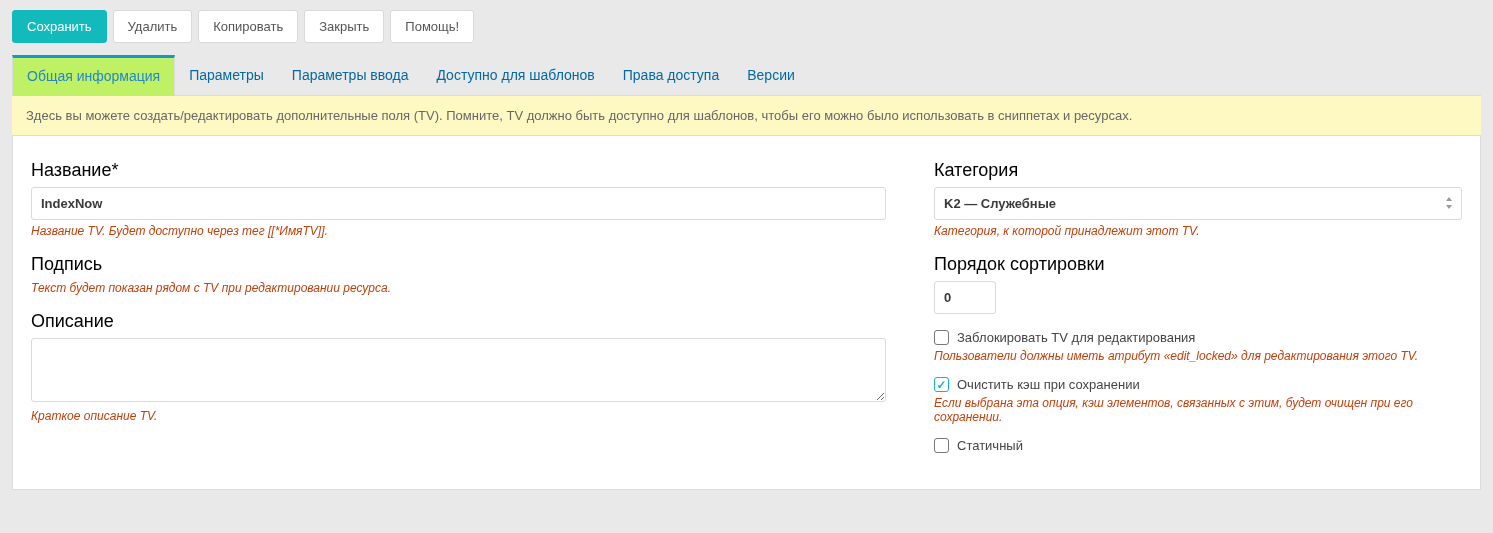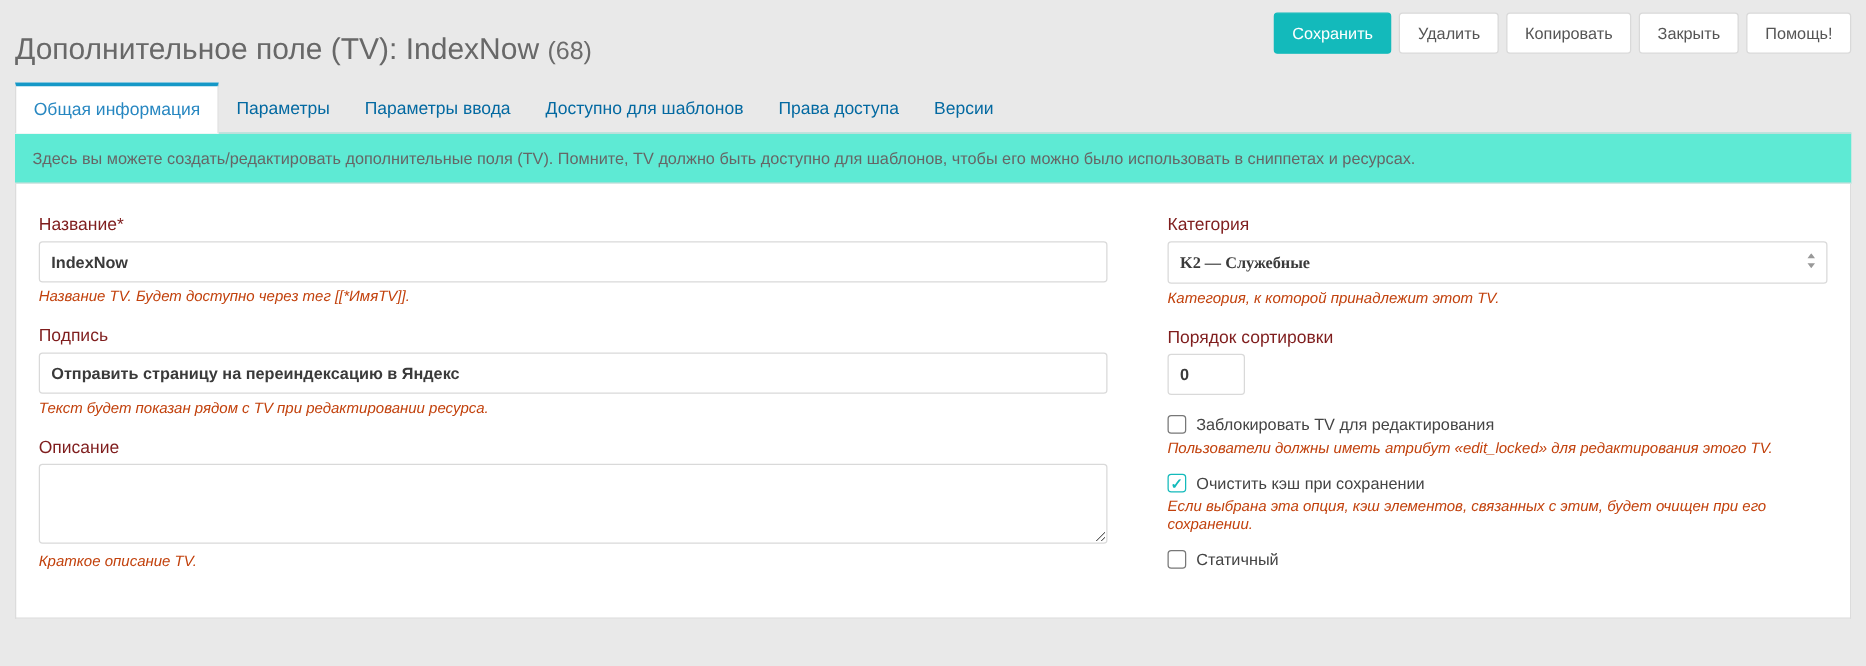--- a/index.html
+++ b/index.html
@@ -44,55 +44,55 @@
 }
 .tab {
   padding: 12px 14px 11px 14px;
   font-size: 14px;
   color: #0369a1;
   cursor: pointer;
   border-bottom: 1px solid transparent;
   background: transparent;
 }
 .tab.active {
-  background: #ffffff;
+  background: #bef264;
   border-top: 3px solid #1598c7;
   border-left: 1px solid #dcdcdc;
   border-right: 1px solid #dcdcdc;
   margin-bottom: -1px;
   padding-top: 10px;
   color: #2787c1;
 }
 
 .descbar {
   border-top: 1px solid #dcdcdc;
   border-bottom: 1px solid #dcdcdc;
-  background: #5eead4;
+  background: #fef9c3;
   padding: 12px 14px;
   color: #666;
   font-size: 13px;
   margin: 0 12px;
 }
 
 .panel {
   background: #fff;
   margin: 0 12px 12px 12px;
   border: 1px solid #dcdcdc;
   border-top: none;
   padding: 24px 18px 22px 18px;
 }
 .cols { display: flex; gap: 48px; }
 .col-left { flex: 0 0 855px; }
 .col-right { flex: 1; }
 
 .field { margin-bottom: 16px; }
 .field label {
   display: block;
-  font-size: 14px;
-  color: #7f1d1d;
+  font-size: 18px;
+  color: #000000;
   margin-bottom: 6px;
 }
 .field input[type=text], .field input[type=number] {
   width: 100%;
   border: 1px solid #d9d9d9;
   border-radius: 3px;
   padding: 8px 9px;
   font-size: 13px;
   font-weight: 600;
   color: #3a3a3a;
@@ -113,21 +113,20 @@
   width: 100%;
   border: 1px solid #d9d9d9;
   border-radius: 3px;
   padding: 8px 28px 8px 9px;
   font-size: 13px;
   font-weight: 600;
   color: #3a3a3a;
   position: relative;
   background: #fff;
   cursor: pointer;
-  font-family: Liberation Serif, serif;
 }
 .select .updown {
   position: absolute;
   right: 8px;
   top: 50%;
   transform: translateY(-50%);
   color: #999;
   font-size: 11px;
   line-height: 1;
 }
@@ -155,24 +154,20 @@
 .check.on { border-color: #13babb; background: #fff; color: #13babb; font-size: 12px; font-weight: bold; }
 .check.on::after { content: "✓"; }
 .check-label { font-size: 13px; color: #444; cursor: pointer; }
 .block { margin-bottom: 14px; }
 </style>
 </head>
 <body>
 
 <div class="page">
   <div class="header">
-    <h1 class="title">
-      <span>Дополнительное поле (TV): </span><span>IndexNow</span>
-      <span class="count">(68)</span>
-    </h1>
     <div class="toolbar">
       <button class="btn primary">Сохранить</button>
       <button class="btn">Удалить</button>
       <button class="btn">Копировать</button>
       <button class="btn">Закрыть</button>
       <button class="btn">Помощь!</button>
     </div>
   </div>
 
   <div class="tabs">
@@ -189,21 +184,20 @@
   <div class="panel">
     <div class="cols">
       <div class="col-left">
         <div class="field">
           <label>Название*</label>
           <input type="text" value="IndexNow" style="">
           <div class="help">Название TV. Будет доступно через тег [[*ИмяTV]].</div>
         </div>
         <div class="field">
           <label>Подпись</label>
-          <input type="text" value="Отправить страницу на переиндексацию в Яндекс" style="">
           <div class="help">Текст будет показан рядом с TV при редактировании ресурса.</div>
         </div>
         <div class="field">
           <label>Описание</label>
           <textarea style=""></textarea>
           <div class="help">Краткое описание TV.</div>
         </div>
       </div>
 
       <div class="col-right">

